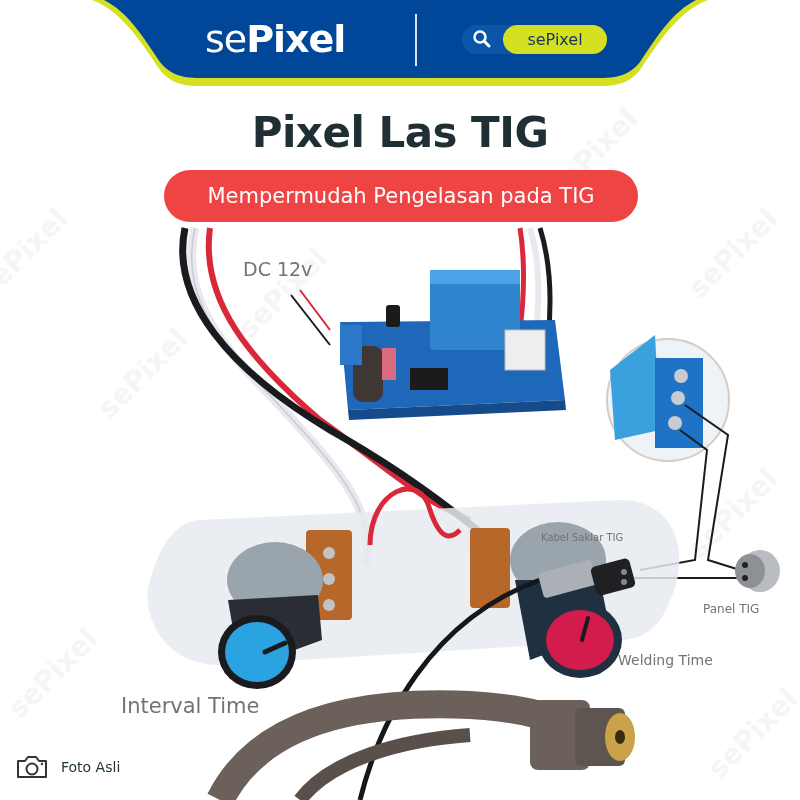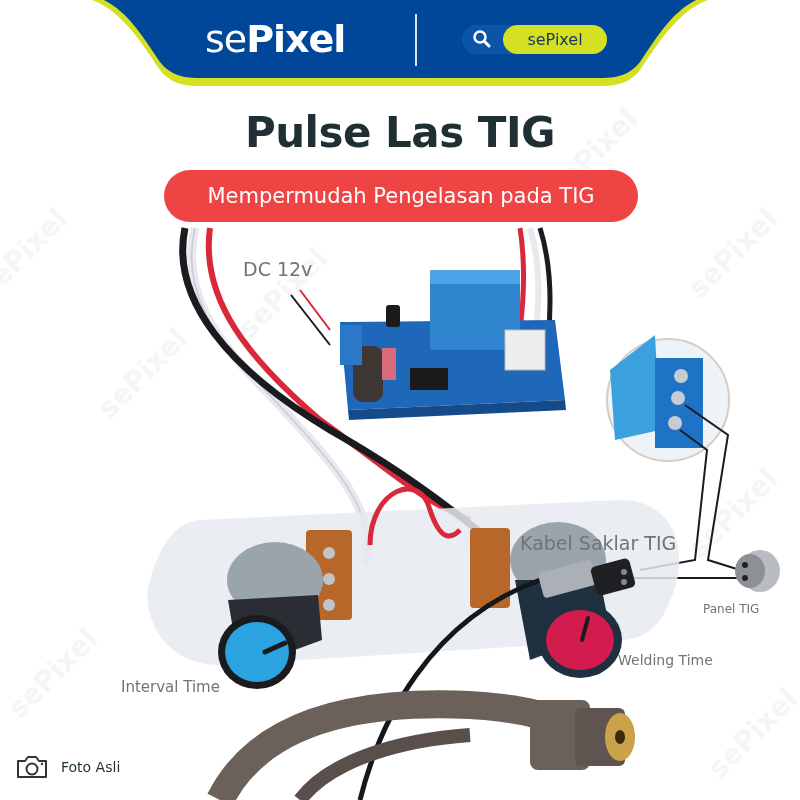--- a/index.html
+++ b/index.html
@@ -8,24 +8,24 @@
   .banner-logo { position:absolute; left:205px; top:16px; font-size:38px; color:#fff; letter-spacing:-1px; line-height:46px; }
   .banner-logo b { font-weight:bold; }
   .banner-divider { position:absolute; left:415px; top:14px; width:2px; height:52px; background:#ffffff; opacity:.85; }
   .search-pill { position:absolute; left:462px; top:25px; width:145px; height:29px; border-radius:15px; background:#0b55a8; }
   .search-icon { position:absolute; left:472px; top:29px; width:20px; height:20px; }
   .search-tag { position:absolute; left:503px; top:25px; width:104px; height:29px; border-radius:15px; background:#d4e021; color:#1d3660; font-size:16px; line-height:29px; text-align:center; }
   .title { position:absolute; left:0; width:800px; top:108px; text-align:center; font-size:42px; font-weight:bold; color:#1f2f33; letter-spacing:-0.5px; }
   .subtitle-pill { position:absolute; left:164px; top:170px; width:474px; height:52px; border-radius:26px; background:#ef4444; color:#fff; font-size:21px; line-height:52px; text-align:center; }
   .label { position:absolute; color:#737373; white-space:nowrap;text-align:center; }
   .lbl-dc { left:243px; top:258px; font-size:19px; }
-  .lbl-kabel { left:520px; top:532px; font-size:19px; }
+  .lbl-kabel { left:541px; top:532px; font-size:10px; }
   .lbl-panel { left:703px; top:602px; font-size:12px; }
   .lbl-welding { left:618px; top:652px; font-size:14px; }
-  .lbl-interval { left:121px; top:678px; font-size:15px; }
+  .lbl-interval { left:121px; top:694px; font-size:21px; }
   .foto { position:absolute; left:15px; top:754px; display:flex; align-items:center; gap:12px; }
   .foto span { font-size:14px; color:#1f2f33; }
 </style>
 </head>
 <body>
 
 <svg id="scene" viewBox="0 0 800 800" xmlns="http://www.w3.org/2000/svg">
 
   <g opacity="0.06" fill="#555" font-family="DejaVu Sans, sans-serif" font-size="28" font-weight="bold">
     <text x="-10" y="300" transform="rotate(-45 -10 300)">sePixel</text>
@@ -130,21 +130,21 @@
 
 <div class="banner-logo"><span>se</span><b>Pixel</b></div>
 <div class="banner-divider"></div>
 <div class="search-pill"></div>
 <svg class="search-icon" viewBox="0 0 20 20">
   <circle cx="8" cy="8" r="5.5" stroke="#fff" stroke-width="2.5" fill="none"></circle>
   <line x1="12" y1="12" x2="17" y2="17" stroke="#fff" stroke-width="3" stroke-linecap="round"></line>
 </svg>
 <div class="search-tag">sePixel</div>
 
-<div class="title">Pulse Las TIG</div>
+<div class="title">Pixel Las TIG</div>
 <div class="subtitle-pill">Mempermudah Pengelasan pada TIG</div>
 
 <div class="label lbl-dc">DC 12v</div>
 <div class="label lbl-kabel">Kabel Saklar TIG</div>
 <div class="label lbl-panel">Panel TIG</div>
 <div class="label lbl-welding">Welding Time</div>
 <div class="label lbl-interval">Interval Time</div>
 
 <div class="foto">
   <svg width="34" height="26" viewBox="0 0 34 26">

